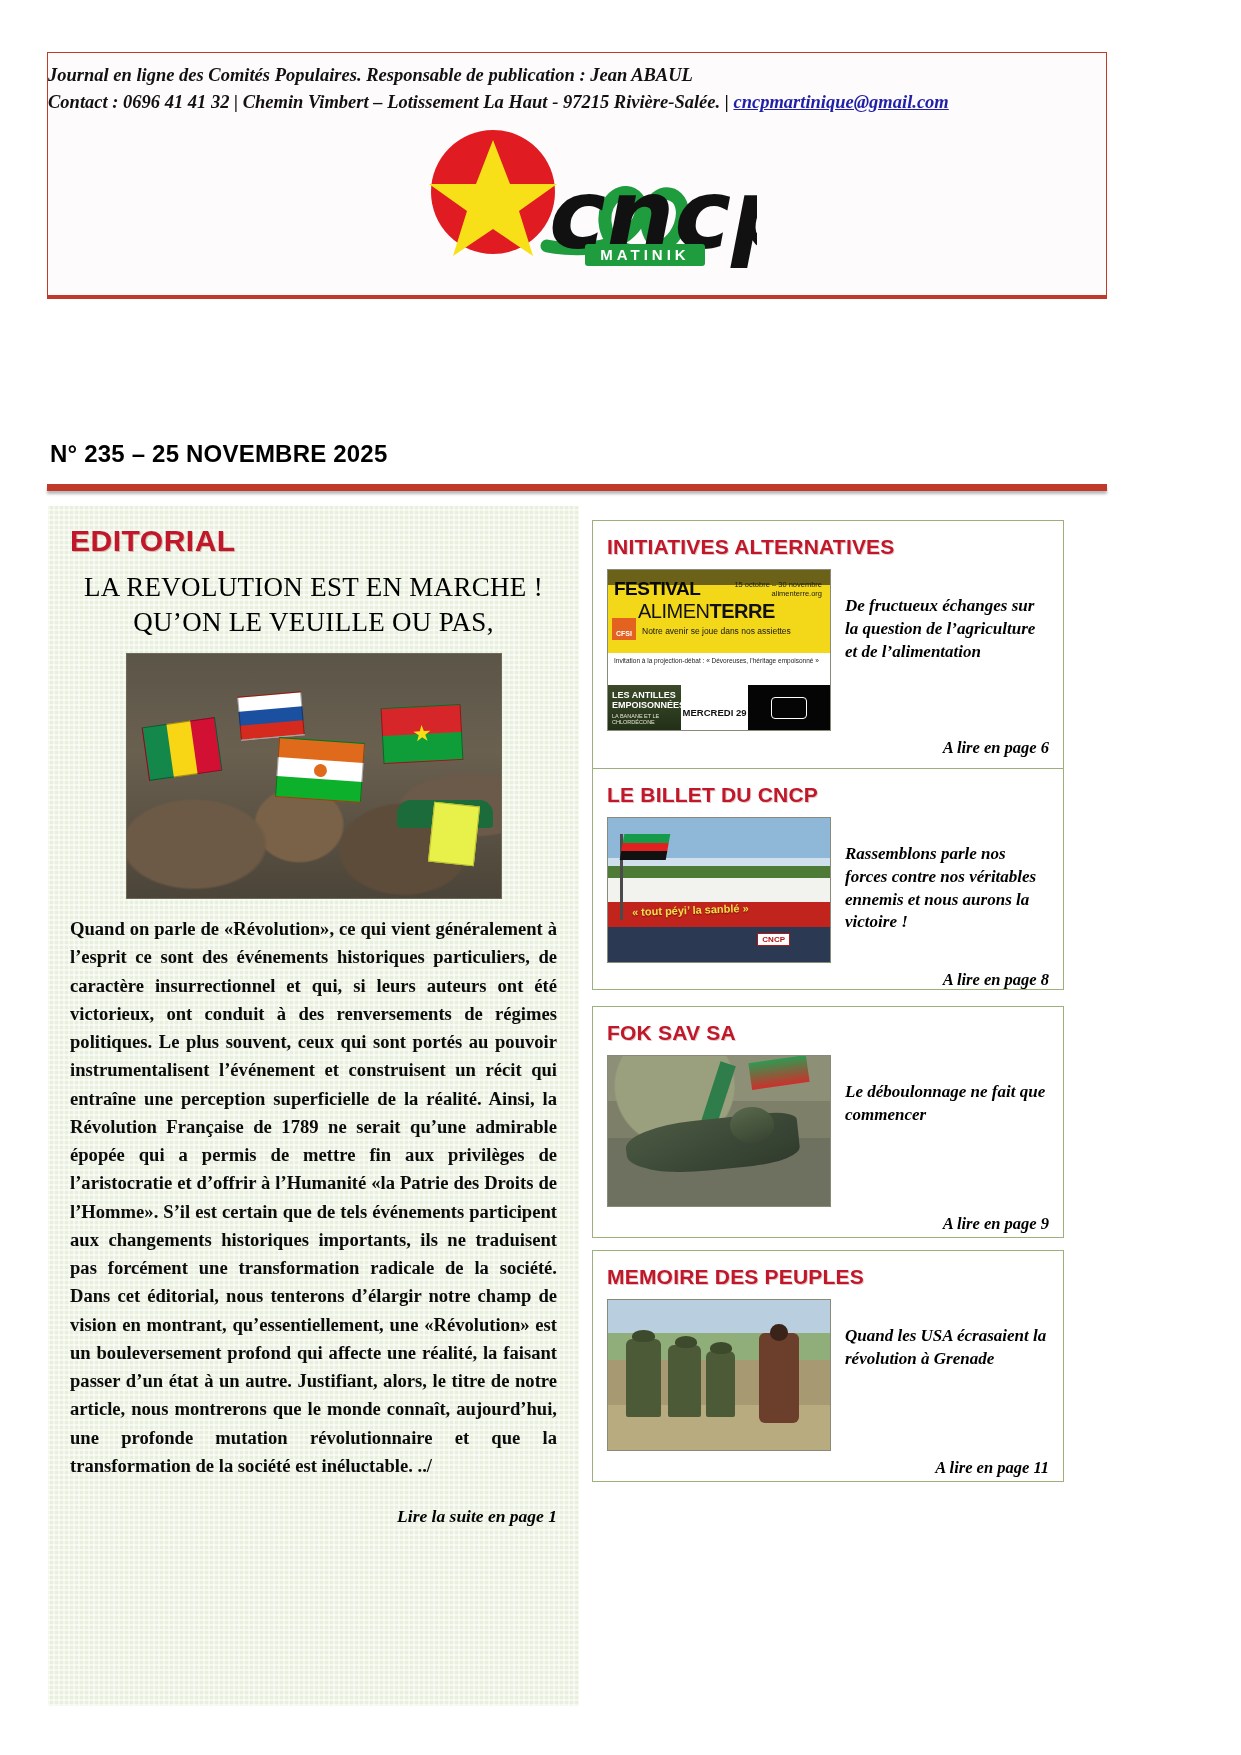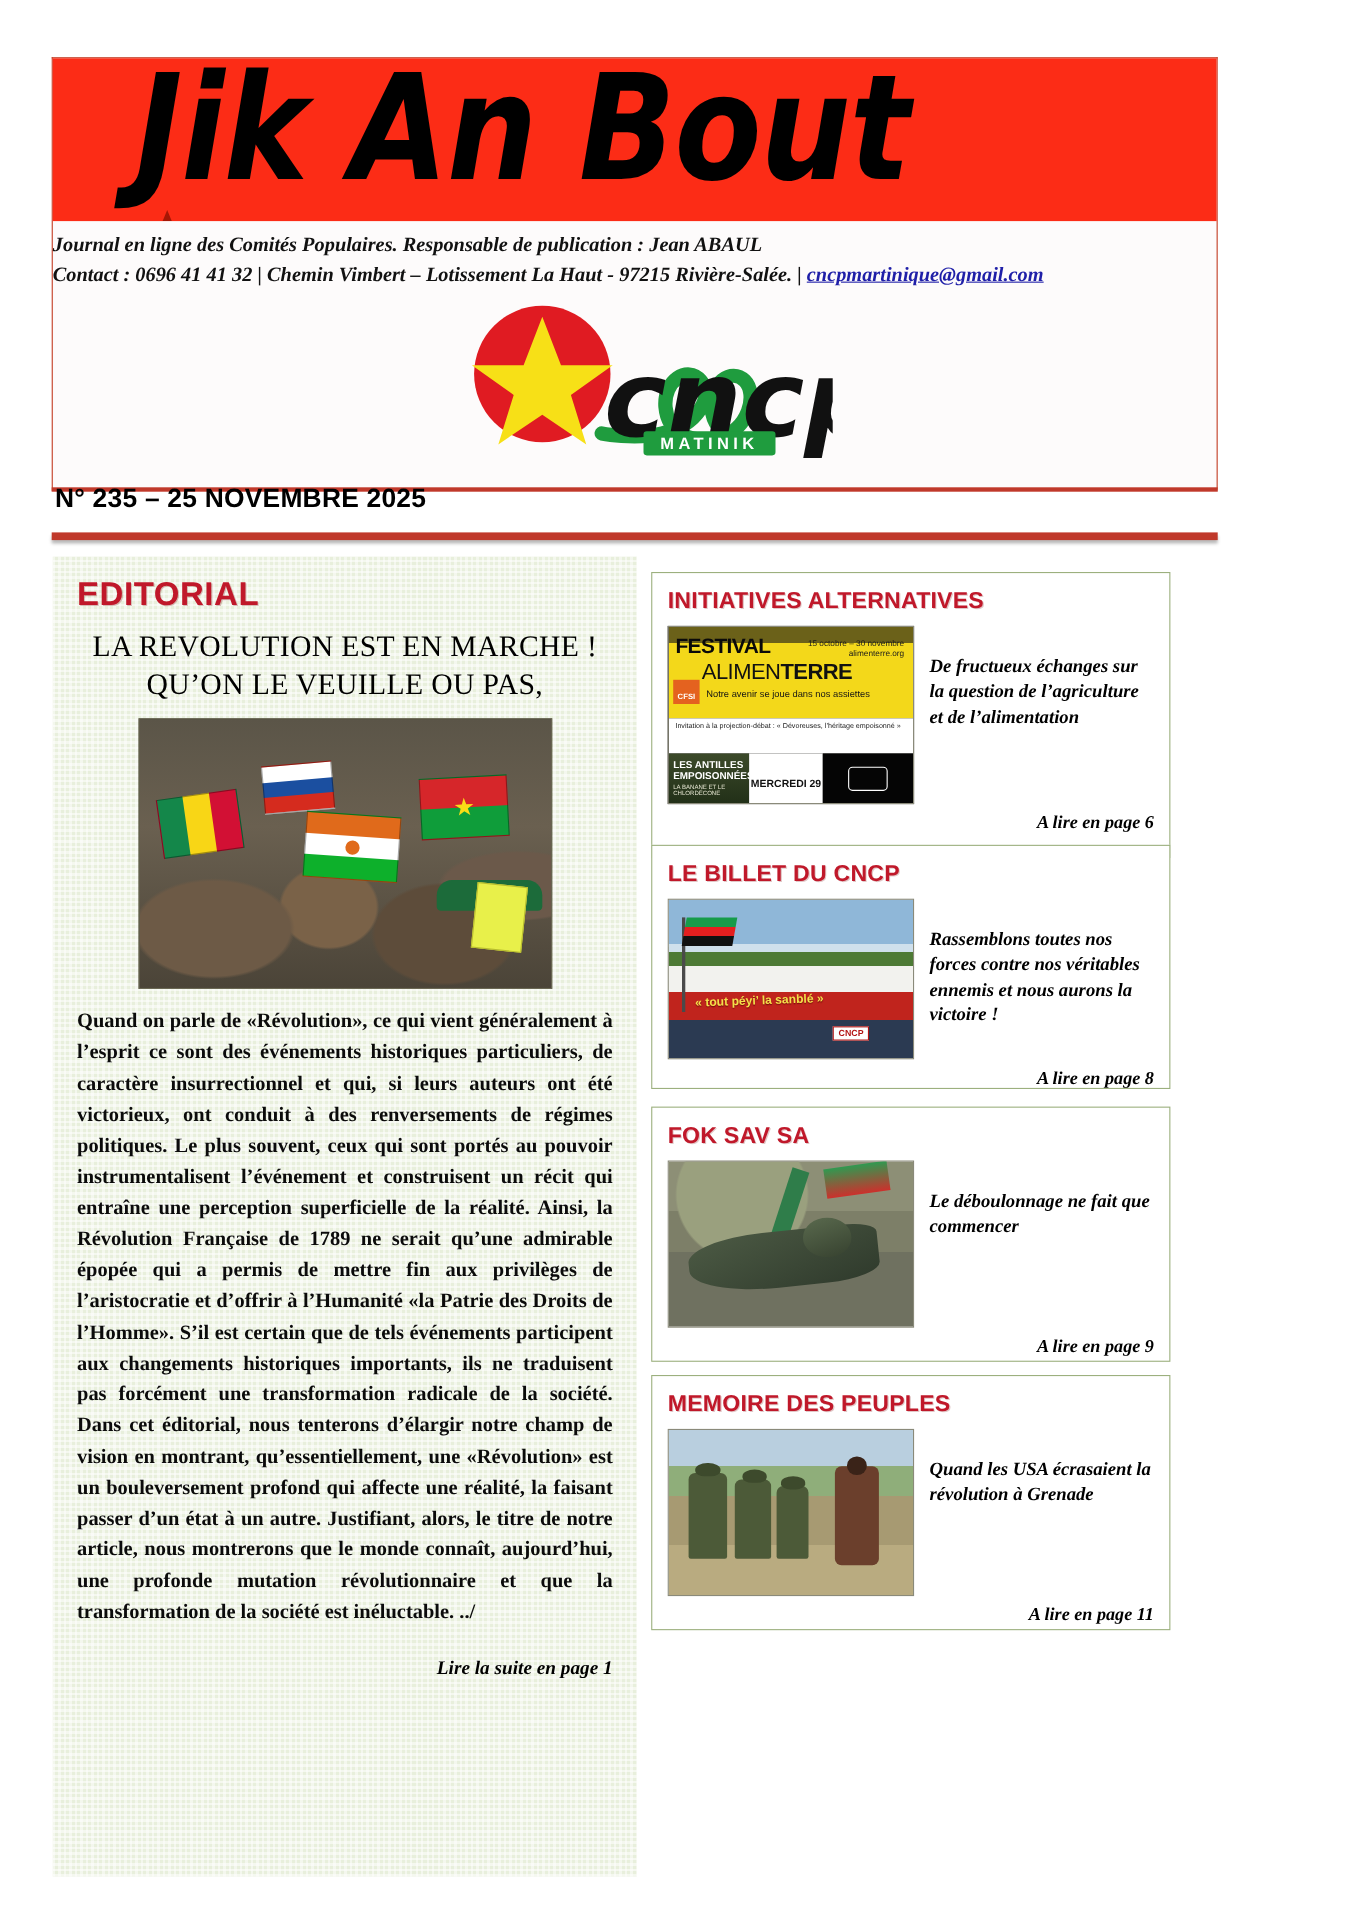--- a/index.html
+++ b/index.html
@@ -280,24 +280,20 @@
     font-weight:bold;font-size:15px;fill:#ffffff;letter-spacing:4px;
   }
 </style>
 </head>
 <body>
 
 <div class="page">
 
   <div class="header-box">
 
-    <div class="masthead">
-      <div class="masthead-title">Jik An Bout</div>
-      <div class="masthead-tick"></div>
-    </div>
 
     <div class="strapline">
       <span>Journal en ligne des Comités Populaires.  Responsable de publication : Jean ABAUL</span>
       <span class="line2">
         <span>Contact : 0696 41 41 32 | Chemin Vimbert – Lotissement La Haut - 97215 Rivière-Salée. | </span><a class="mail-link" href="#">cncpmartinique@gmail.com</a>
       </span>
     </div>
 
     <div class="logo-wrap">
       <svg class="logo" viewBox="0 0 360 150">
@@ -383,21 +379,21 @@
 
   <div class="teaser t2">
     <div class="teaser-head">LE BILLET DU CNCP</div>
     <div class="teaser-body">
       <div class="teaser-thumb photo-tent" style="width:222px;height:144px;">
         <div class="tent-pole"></div>
         <div class="tent-flag"></div>
         <div class="tent-banner-text">« tout péyi’ la sanblé »</div>
         <div class="tent-cncp">CNCP</div>
       </div>
-      <div class="teaser-text">Rassemblons toutes nos forces contre nos véritables ennemis et nous aurons la victoire !</div>
+      <div class="teaser-text">Rassemblons parle nos forces contre nos véritables ennemis et nous aurons la victoire !</div>
     </div>
     <div class="teaser-page">A lire en page 8</div>
   </div>
 
   <div class="teaser t3">
     <div class="teaser-head">FOK SAV SA</div>
     <div class="teaser-body">
       <div class="teaser-thumb photo-statue" style="width:222px;height:150px;">
         <div class="statue-flag"></div>
         <div class="statue-pole"></div>

